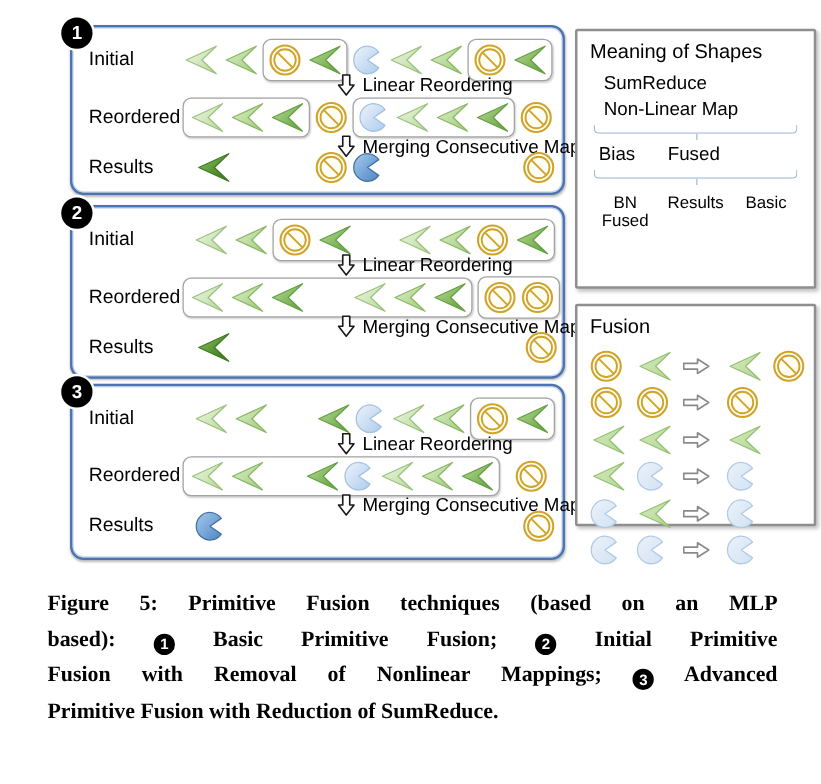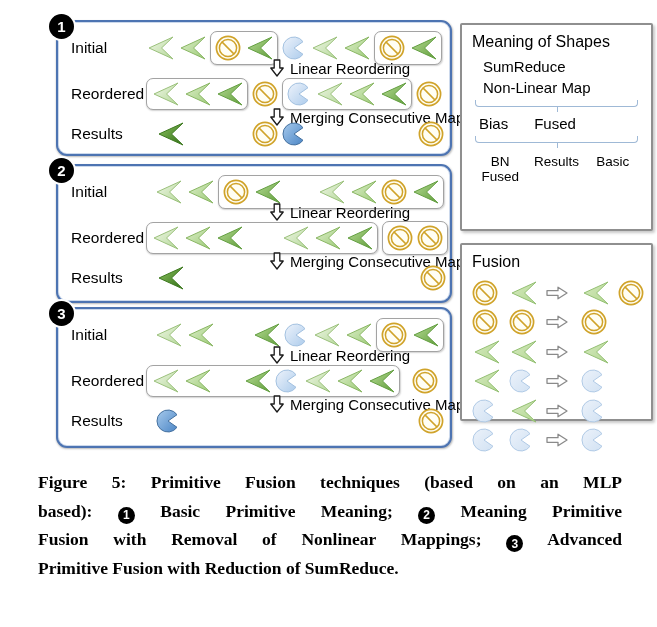--- a/index.html
+++ b/index.html
@@ -741,17 +741,17 @@
               <path d="M12 12 L21 5.7 A11 11 0 1 0 21 18.3 Z" fill="url(#g-nl)" stroke="#b0cae6" stroke-width="1" stroke-linejoin="round"></path>
             </svg>
           </span>
           <span></span>
         </div>
       </div>
   </div>
 
   <div id="caption">
       <div class="cap-line"><span>Figure 5: Primitive Fusion techniques (based on an MLP</span></div>
-      <div class="cap-line"><span>based): </span><span class="numbadge">1</span><span> Basic Primitive Meaning; </span><span class="numbadge">2</span><span> Meaning Primitive</span></div>
+      <div class="cap-line"><span>based): </span><span class="numbadge">1</span><span> Basic Primitive Fusion; </span><span class="numbadge">2</span><span> Initial Primitive</span></div>
       <div class="cap-line"><span>Fusion with Removal of Nonlinear Mappings; </span><span class="numbadge">3</span><span> Advanced</span></div>
       <div class="cap-line last"><span>Primitive Fusion with Reduction of SumReduce.</span></div>
     </div>
 </div>
 
 </body></html>

